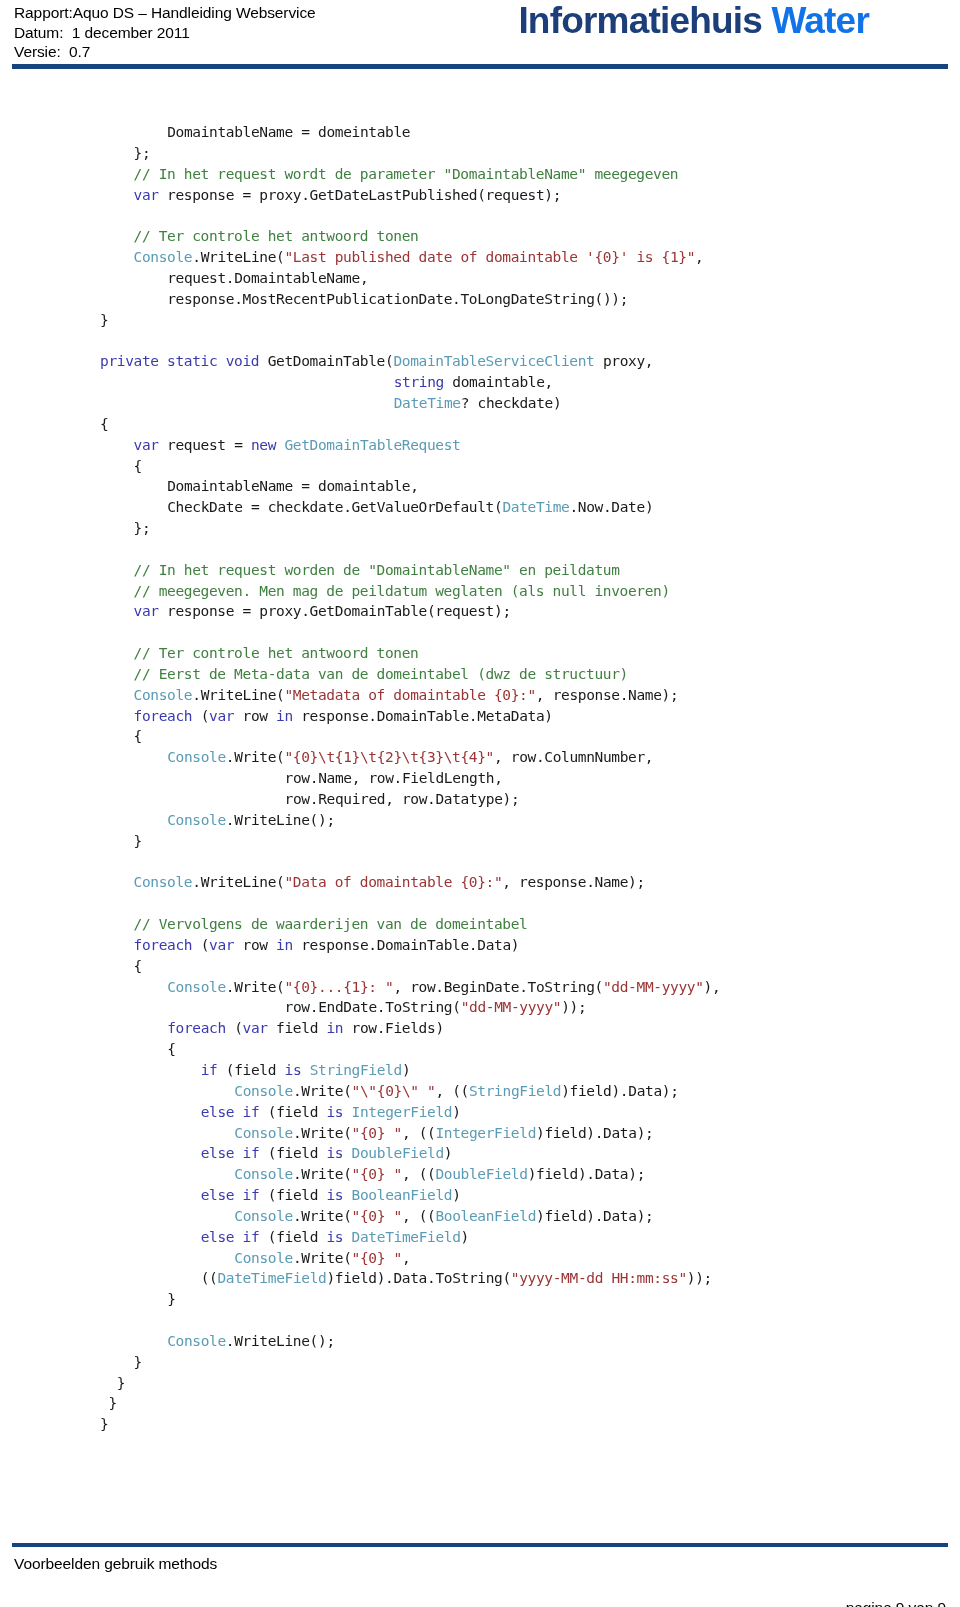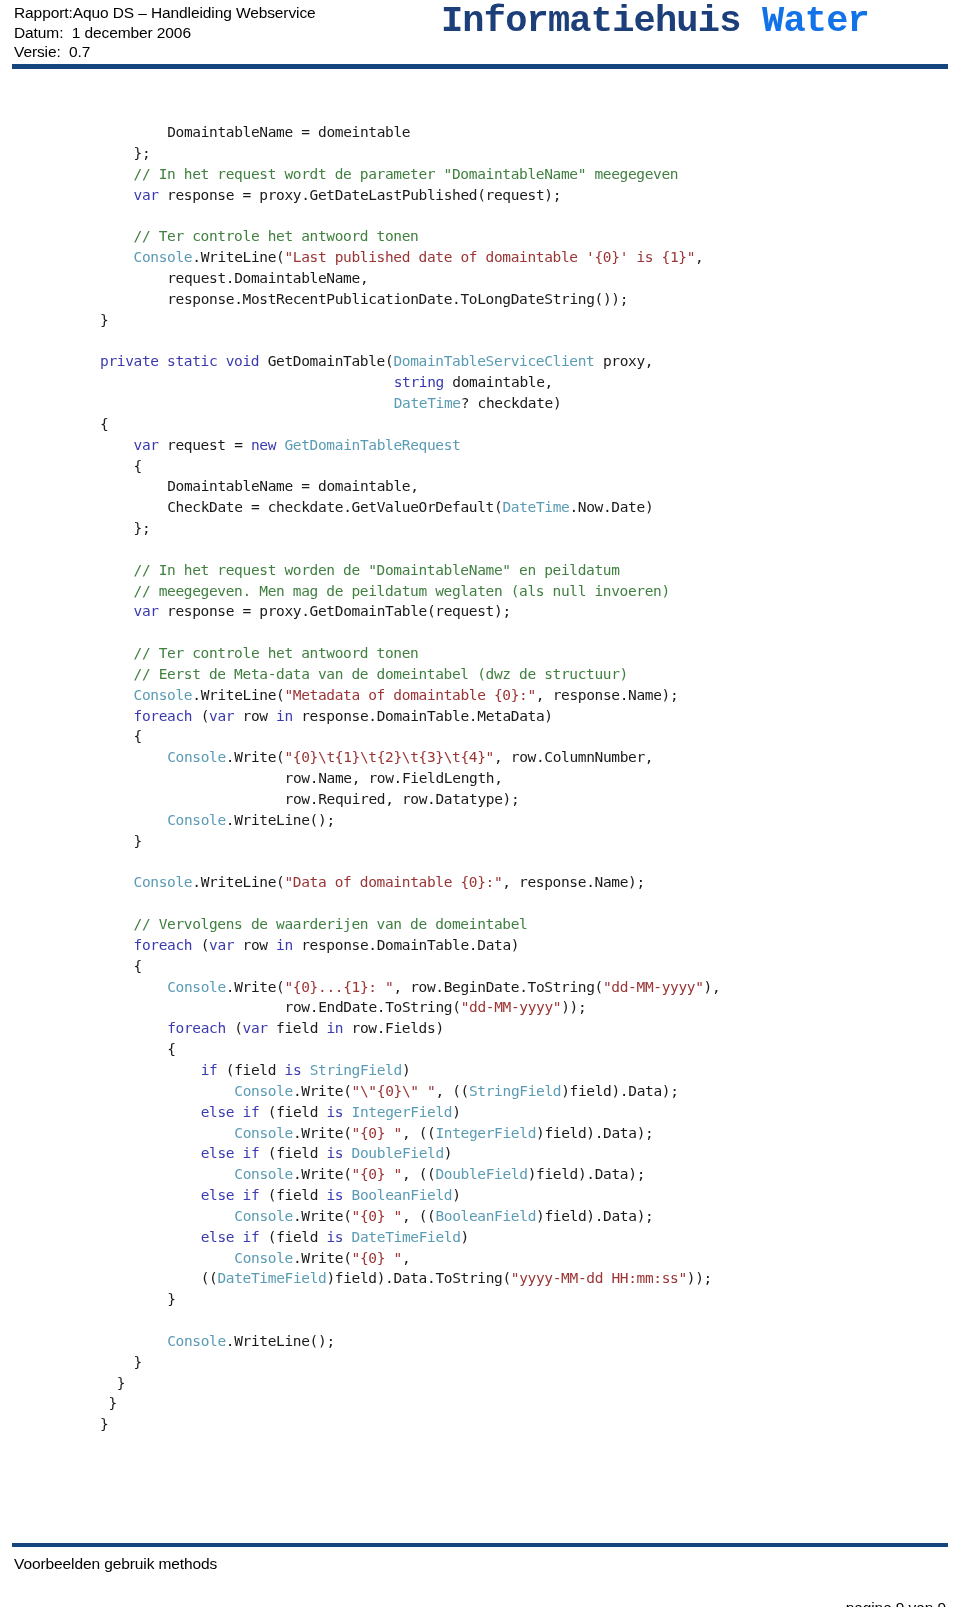--- a/index.html
+++ b/index.html
@@ -39,21 +39,21 @@
     white-space: pre;
   }
   .brand-logo {
     position: absolute;
     right: 12px;
     top: 0px;
     font-size: 37px;
     font-weight: bold;
     letter-spacing: -0.8px;
     white-space: nowrap;
-    font-family: Liberation Mono, monospace;
+    font-family: Liberation Sans, sans-serif;
   }
   .brand-part-1 { color: #1c3f7a; }
   .brand-part-2 { color: #1273e8; }
 
   .header-rule {
     position: absolute;
     left: 12px;
     top: 64px;
     width: 936px;
     height: 5px;
@@ -116,21 +116,21 @@
     letter-spacing: -0.1px;
     margin-top: 44px;
   }
 </style>
 </head>
 <body>
 
 <div class="page-header">
   <div class="header-meta">
     <span class="header-meta-line">Rapport:Aquo DS – Handleiding Webservice</span>
-    <span class="header-meta-line">Datum:  1 december 2006</span>
+    <span class="header-meta-line">Datum:  1 december 2011</span>
     <span class="header-meta-line">Versie:  0.7</span>
   </div>
   <div class="brand-logo">
     <span class="brand-part-1">Informatiehuis</span><span class="brand-part-2"> Water</span>
   </div>
   <div class="header-rule"></div>
 </div>
 
 <div class="code-area">
   <pre class="code-block" id="code-block"><span class="pl"> </span><span class="pl"> </span><span class="pl"> </span><span class="pl"> </span><span class="pl"> </span><span class="pl"> </span><span class="pl"> </span><span class="pl"> </span><span class="pl">DomaintableName</span><span class="pl"> </span><span class="pl">=</span><span class="pl"> </span><span class="pl">domeintable</span>

